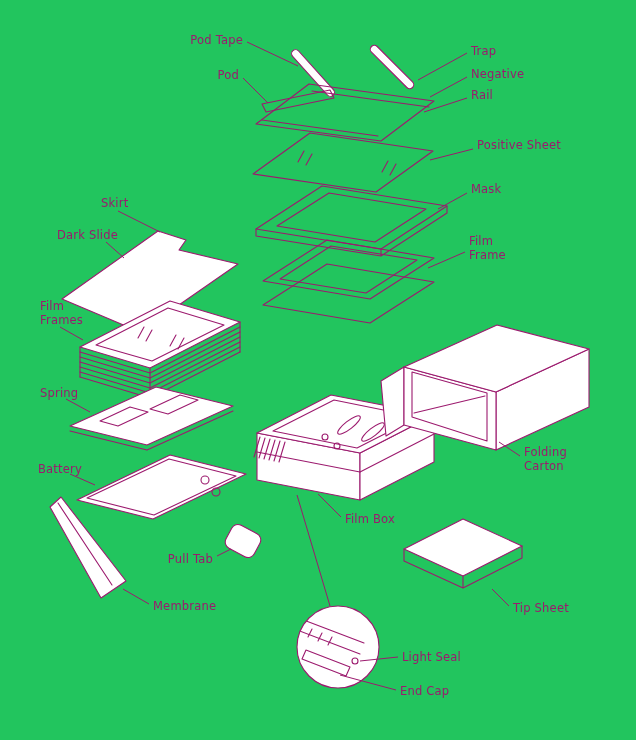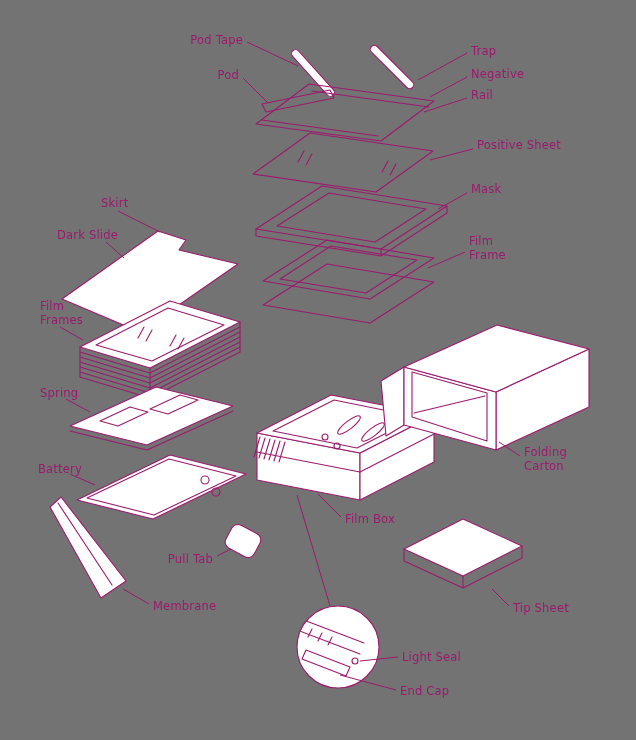--- a/index.html
+++ b/index.html
@@ -1,17 +1,17 @@
 <!DOCTYPE html>
 <html style="--line-color: #9c1a6e;"><head>
 <meta charset="utf-8">
 <style>
   html,body{margin:0;padding:0;background:#ffffff;}
   .canvas{
-    width:636px;height:740px;position:relative;background:#737373;
+    width:636px;height:740px;position:relative;background:#22c55e;
     font-family:"Liberation Sans",sans-serif;overflow:hidden;
   }
   svg{display:block;}
   .st{fill:none;stroke:var(--line-color,#9c1a6e);stroke-width:1.1;stroke-linecap:round;stroke-linejoin:round;}
   .sheet{fill:#ffffff;stroke:var(--line-color,#9c1a6e);stroke-width:1.1;stroke-linecap:round;stroke-linejoin:round;}
   .leader{stroke:var(--line-color,#9c1a6e);stroke-width:1;fill:none;}
   text.lbl{
     fill:var(--line-color,#9c1a6e);
     font-family:"DejaVu Sans","Liberation Sans",sans-serif;
     font-size:11.5px;font-weight:500;letter-spacing:.2px;

